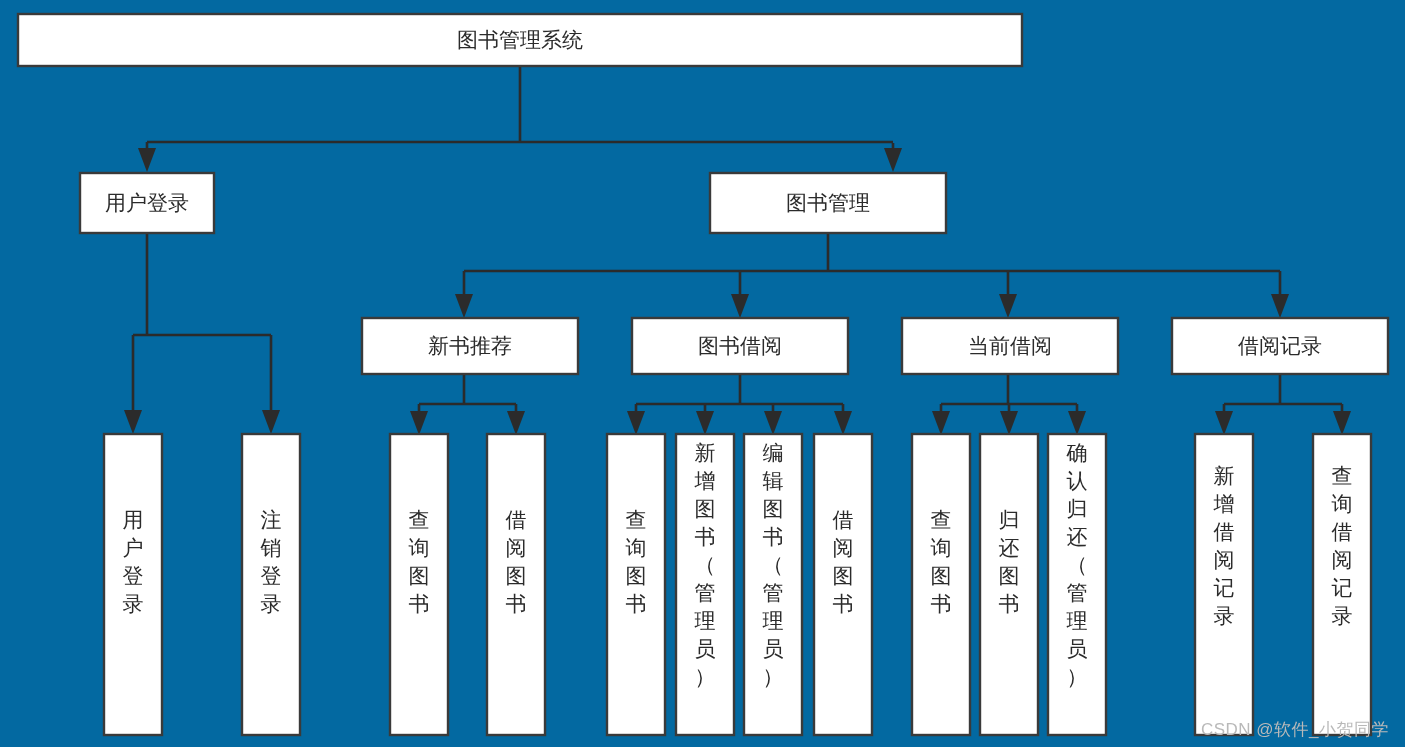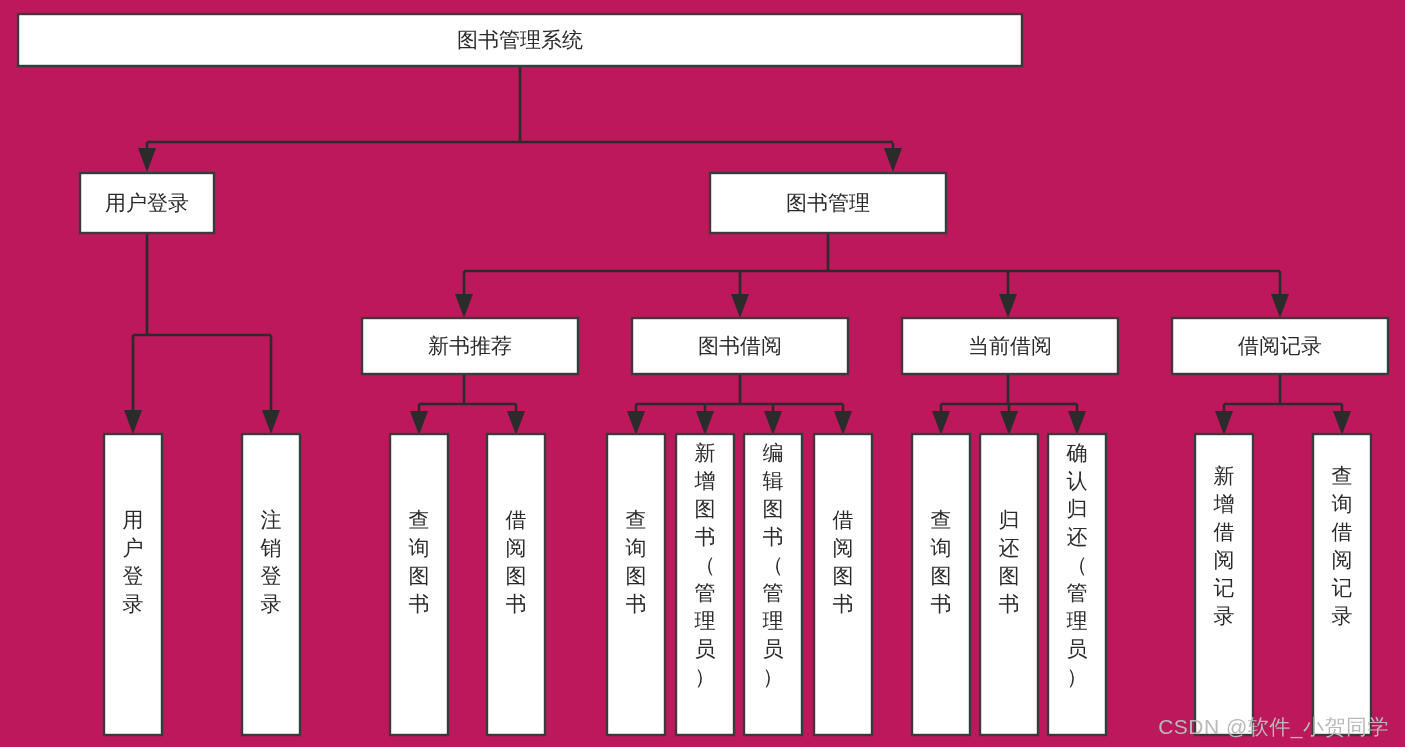--- a/index.html
+++ b/index.html
@@ -8,21 +8,21 @@
     padding: 0;
     background: #ffffff;
   }
   body {
     font-family: "Liberation Sans", "DejaVu Sans", sans-serif;
   }
   #diagram-root {
     position: relative;
     width: 1405px;
     height: 747px;
-    background: #be185d;
+    background: #0369a1;
     overflow: hidden;
   }
   svg#tree-svg {
     position: absolute;
     top: 0;
     left: 0;
     width: 1405px;
     height: 747px;
     display: block;
   }
@@ -52,21 +52,21 @@
   }
   .arrow-head {
     fill: #2b2b2b;
     stroke: none;
   }
   .watermark {
     position: absolute;
     right: 16px;
     bottom: 6px;
     color: #b9b9b9;
-    font-size: 21px;
+    font-size: 17px;
     font-family: "Liberation Sans", "DejaVu Sans", sans-serif;
     letter-spacing: 0.5px;
     white-space: nowrap;
     user-select: none;
   }
 </style>
 </head>
 <body>
 
 <div id="diagram-root">

